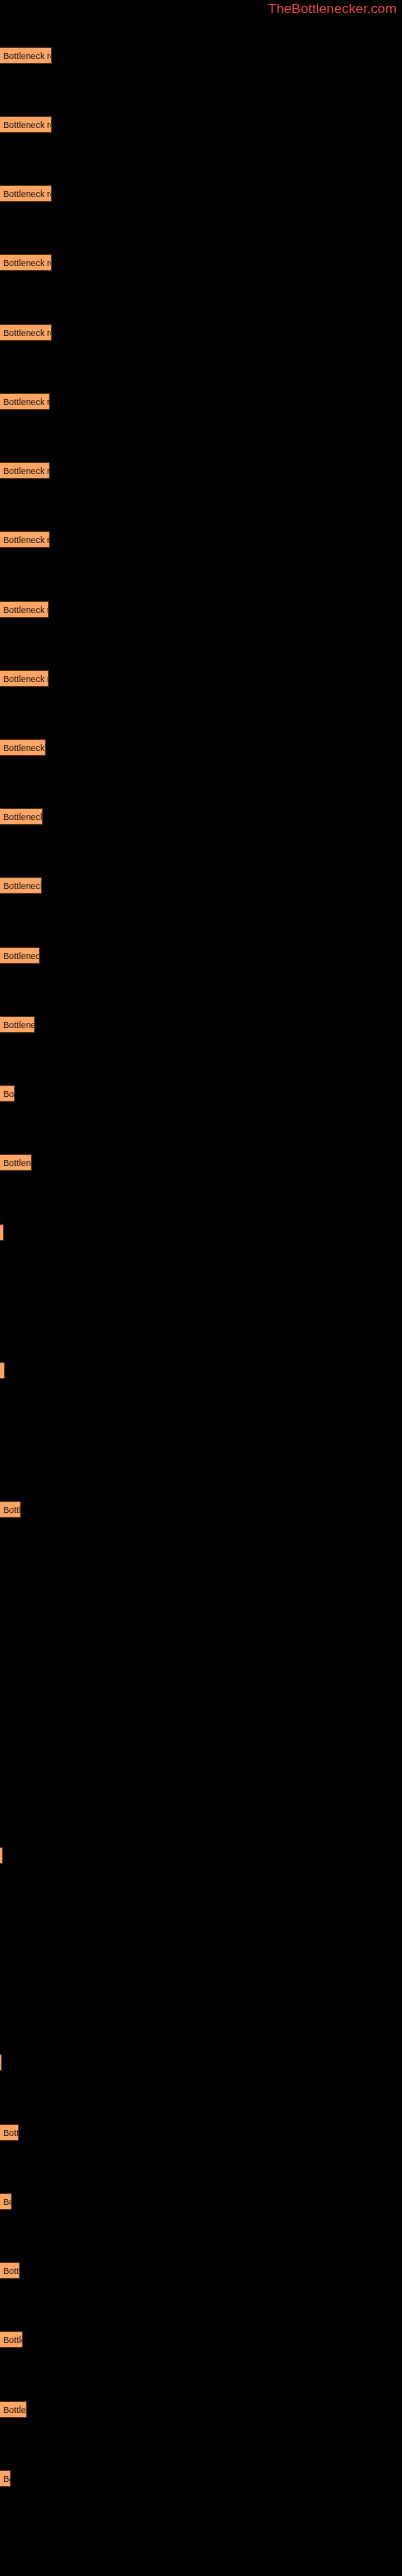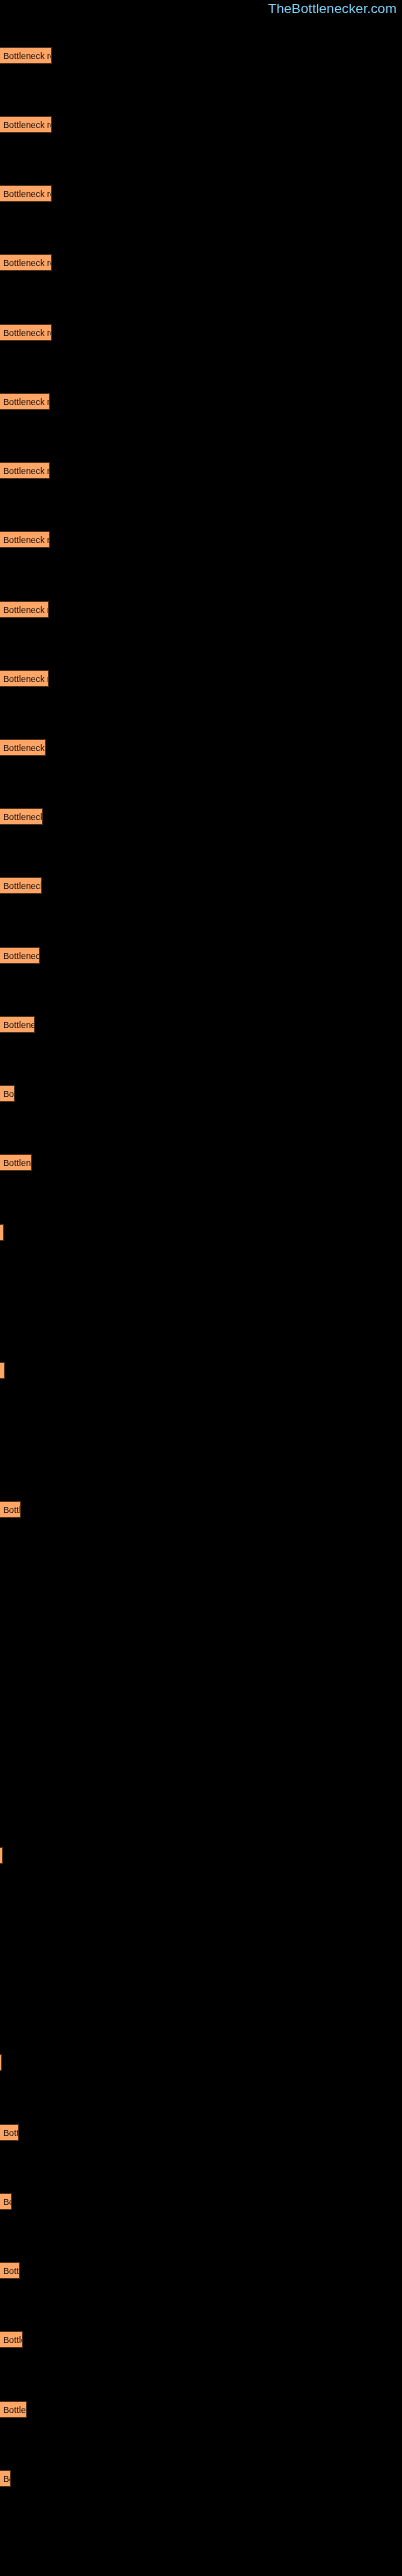--- a/index.html
+++ b/index.html
@@ -19,21 +19,21 @@
     width: 403px;
     height: 2576px;
     background: #000000;
   }
   .watermark {
     position: absolute;
     right: 6.4px;
     top: 0.8px;
     font-family: "Liberation Sans", sans-serif;
     font-size: 13.7px;
-    color: #7dd3fc;
+    color: #ef4444;
     letter-spacing: 0px;
     white-space: nowrap;
     user-select: none;
   }
   .plot-area {
     position: absolute;
     left: 0;
     top: 0;
     width: 403px;
     height: 2576px;

